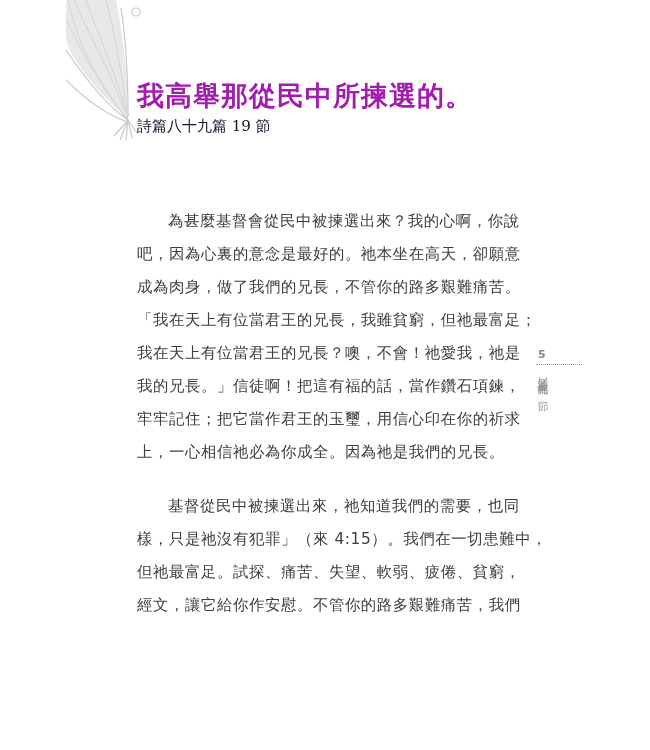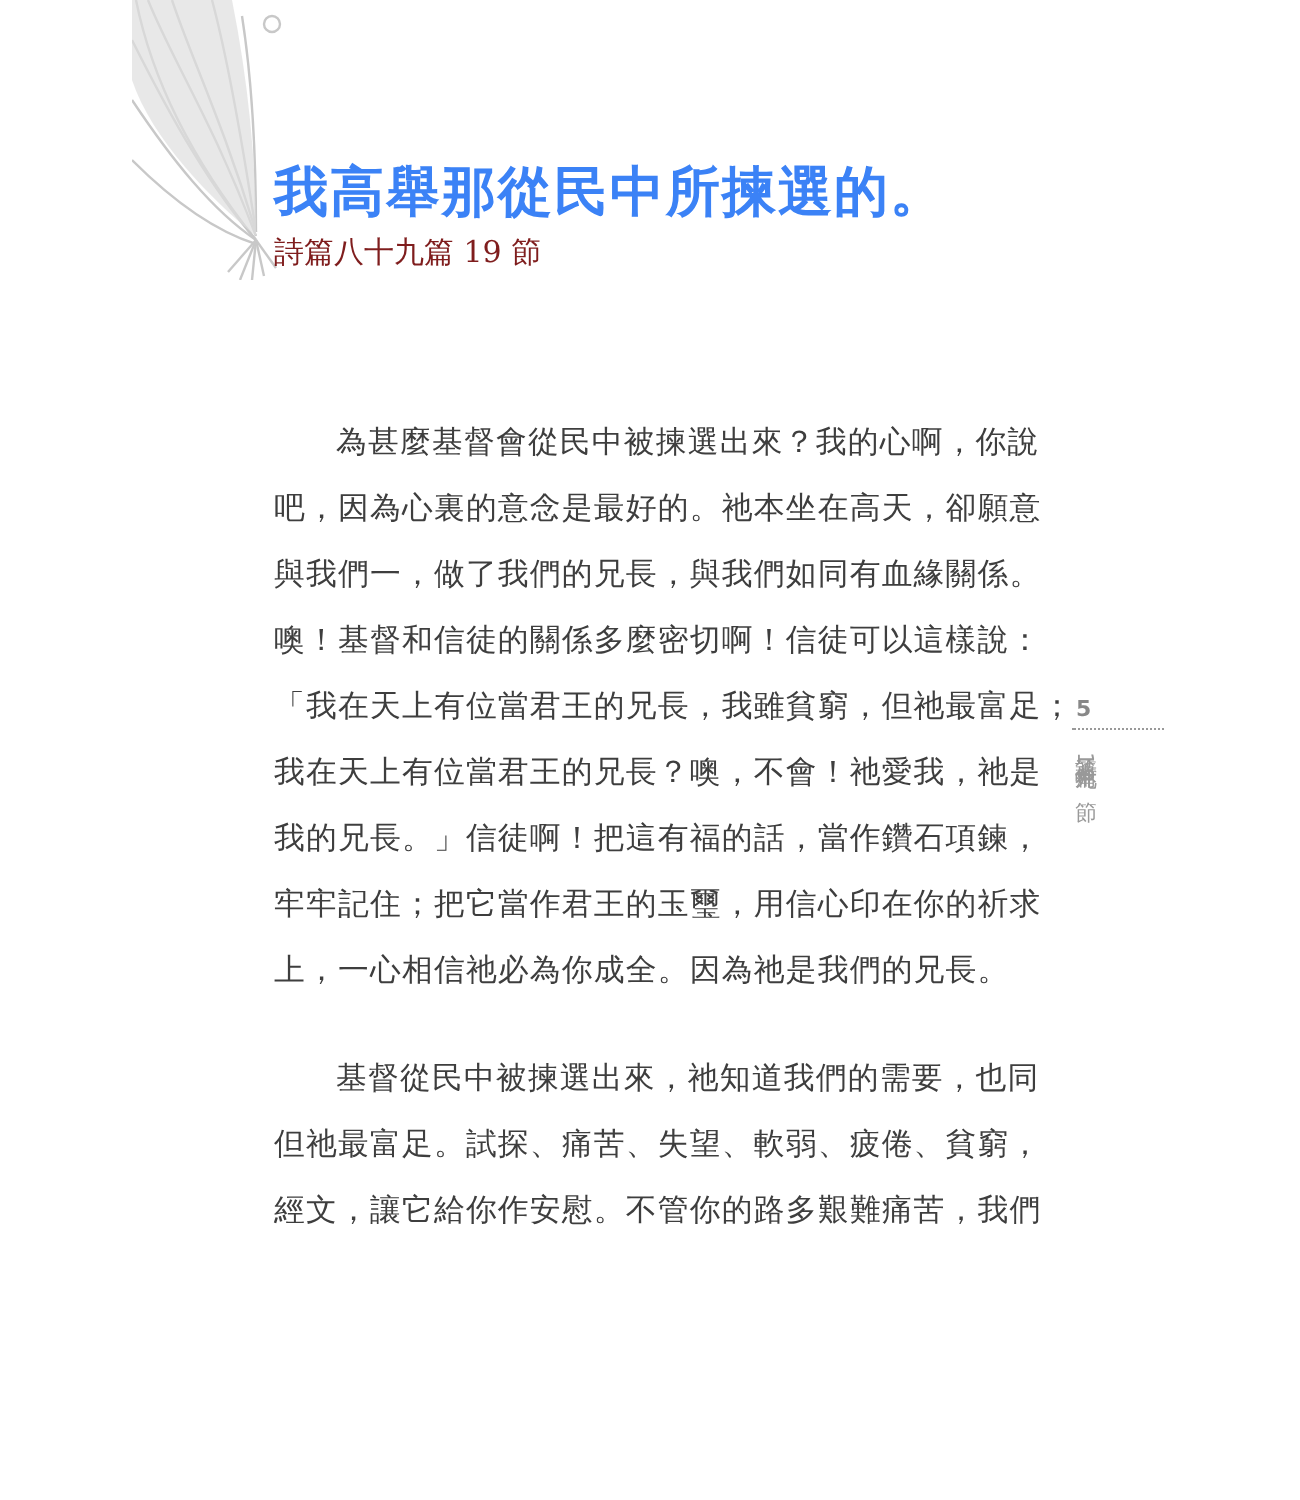--- a/index.html
+++ b/index.html
@@ -23,30 +23,30 @@
       height: 140px;
     }
     .title {
       position: absolute;
       left: 137px;
       top: 78px;
       font-family: "DejaVu Serif", serif;
       font-weight: bold;
       font-size: 27px;
       letter-spacing: 1px;
-      color: #3b82f6;
+      color: #a21caf;
       white-space: nowrap;
     }
     .ref {
       position: absolute;
       left: 137px;
       top: 117px;
       font-family: "DejaVu Serif", serif;
       font-size: 15px;
-      color: #7f1d1d;
+      color: #0f172a;
       white-space: nowrap;
     }
     .body-text {
       position: absolute;
       left: 137px;
       top: 205px;
       width: 372px;
     }
     .para {
       margin: 0 0 21px 0;
@@ -114,30 +114,30 @@
   </g>
 </svg>
 
 <div class="title">我高舉那從民中所揀選的。</div>
 <div class="ref">詩篇八十九篇 19 節</div>
 
 <div class="body-text">
   <div class="para">
     <span class="line indent">為甚麼基督會從民中被揀選出來？我的心啊，你說</span>
     <span class="line">吧，因為心裏的意念是最好的。祂本坐在高天，卻願意</span>
-    <span class="line">與我們一，做了我們的兄長，與我們如同有血緣關係。</span>
-    <span class="line">噢！基督和信徒的關係多麼密切啊！信徒可以這樣說：</span>
+    <span class="line">成為肉身，做了我們的兄長，不管你的路多艱難痛苦。</span>
     <span class="line">「我在天上有位當君王的兄長，我雖貧窮，但祂最富足；</span>
     <span class="line">我在天上有位當君王的兄長？噢，不會！祂愛我，祂是</span>
     <span class="line">我的兄長。」信徒啊！把這有福的話，當作鑽石項鍊，</span>
     <span class="line">牢牢記住；把它當作君王的玉璽，用信心印在你的祈求</span>
     <span class="line">上，一心相信祂必為你成全。因為祂是我們的兄長。</span>
   </div>
   <div class="para">
     <span class="line indent">基督從民中被揀選出來，祂知道我們的需要，也同</span>
+    <span class="line">樣，只是祂沒有犯罪」（來 4:15）。我們在一切患難中，</span>
     <span class="line">但祂最富足。試探、痛苦、失望、軟弱、疲倦、貧窮，</span>
     <span class="line">經文，讓它給你作安慰。不管你的路多艱難痛苦，我們</span>
   </div>
 </div>
 
 <div class="side-marker">
   <div class="page-num">5</div>
   <div class="dots"></div>
   <div class="vert-title">詩篇八十九篇19節</div>
 </div>

